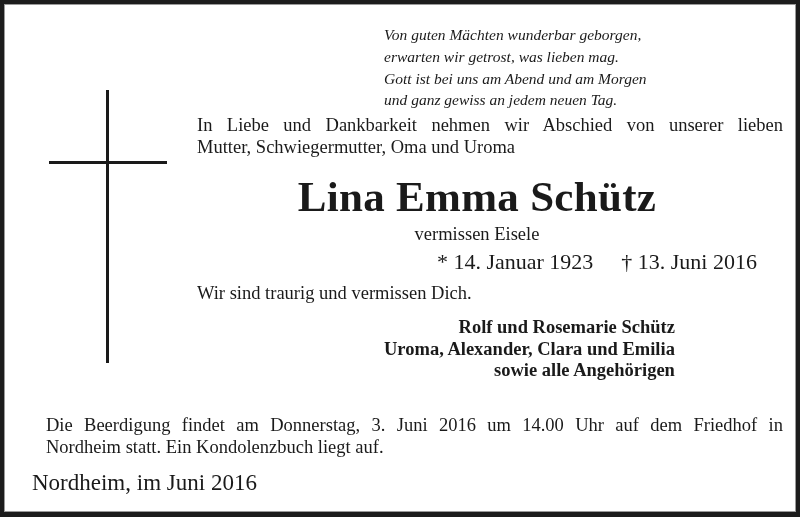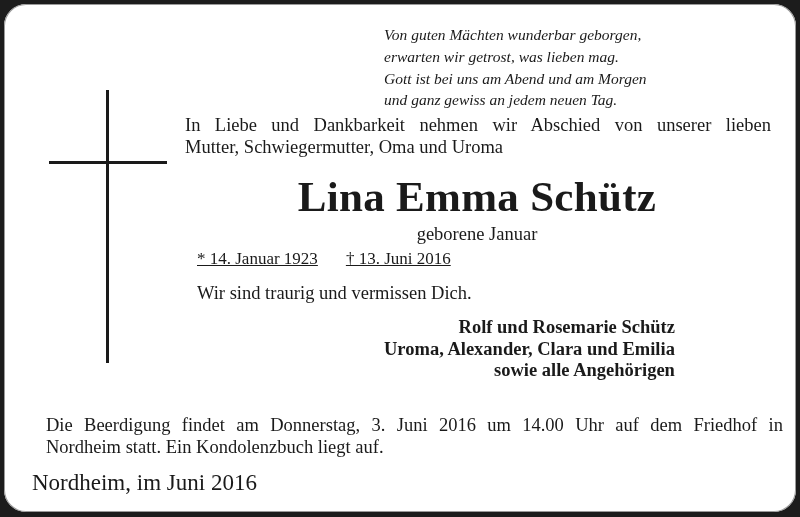--- a/index.html
+++ b/index.html
@@ -7,47 +7,45 @@
     width: 800px; height: 517px; overflow: hidden;
     background: #1c1c1c;
     font-family: "Liberation Serif", "DejaVu Serif", serif;
     color: #1a1a1a;
   }
   .page {
     position: absolute; left: 4px; top: 4px;
     width: 792px; height: 508px;
     background: #ffffff;
     box-shadow: inset 0 0 0 1px #9a9a9a;
-    border-radius: 22px;
   }
   .abs { position: absolute; white-space: nowrap; }
   .poem {
     left: 380px; top: 20px;
     font-style: italic; font-size: 15.5px; line-height: 21.8px;
   }
   .poem div { white-space: nowrap; }
   .cross-v { position: absolute; left: 102px; top: 86px; width: 3px; height: 273px; background: #1a1a1a; }
   .cross-h { position: absolute; left: 45px; top: 157px; width: 118px; height: 3px; background: #1a1a1a; }
   .intro {
-    left: 181px; top: 111px; width: 586px;
+    left: 193px; top: 111px; width: 586px;
     font-size: 18.5px; line-height: 21.5px; white-space: normal;
   }
   .intro .l1 { text-align: justify; text-align-last: justify; }
   .name {
     left: 193px; width: 560px; top: 168px; text-align: center;
     font-size: 43px; font-weight: bold; letter-spacing: 0.3px;
   }
   .born {
     left: 193px; width: 560px; top: 220px; text-align: center;
     font-size: 18.5px;
   }
   .dates {
-    left: 193px; width: 560px; top: 245px; text-align: left;
-    font-size: 17px;
-    text-decoration: underline;
+    left: 193px; width: 560px; top: 245px; text-align: right;
+    font-size: 22px;
   }
   .dates .gap { display: inline-block; width: 28px; }
   .miss { left: 193px; top: 279px; font-size: 18.5px; }
   .family {
     left: 380px; top: 313px;
     font-size: 18.5px; font-weight: bold; line-height: 21.5px; text-align: right;
   }
   .family div { white-space: nowrap; }
   .funeral {
     left: 42px; top: 410px; width: 737px;
@@ -72,21 +70,21 @@
     <div class="cross-v"></div>
     <div class="cross-h"></div>
   </div>
 
   <div class="abs intro">
     <div class="l1">In Liebe und Dankbarkeit nehmen wir Abschied von unserer lieben</div>
     <div>Mutter, Schwiegermutter, Oma und Uroma</div>
   </div>
 
   <div class="abs name">Lina Emma Schütz</div>
-  <div class="abs born">geborene Januar</div>
+  <div class="abs born">vermissen Eisele</div>
   <div class="abs dates">
     <span>* 14. Januar 1923</span><span class="gap"></span><span>† 13. Juni 2016</span>
   </div>
 
   <div class="abs miss">Wir sind traurig und vermissen Dich.</div>
 
   <div class="abs family">
     <div>Rolf und Rosemarie Schütz</div>
     <div>Uroma, Alexander, Clara und Emilia</div>
     <div>sowie alle Angehörigen</div>

